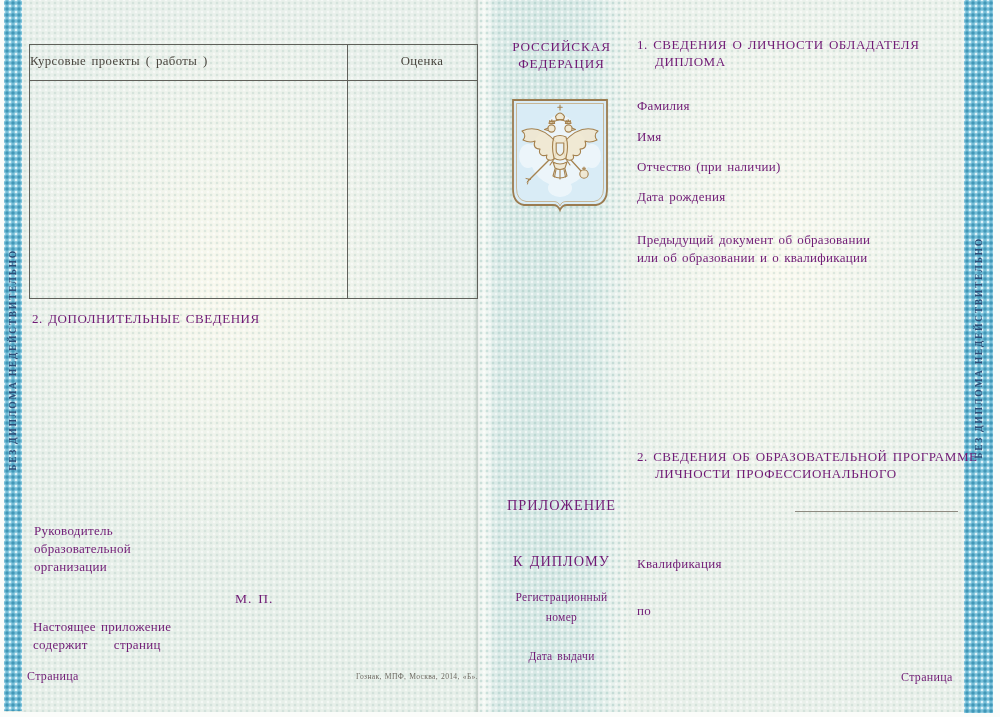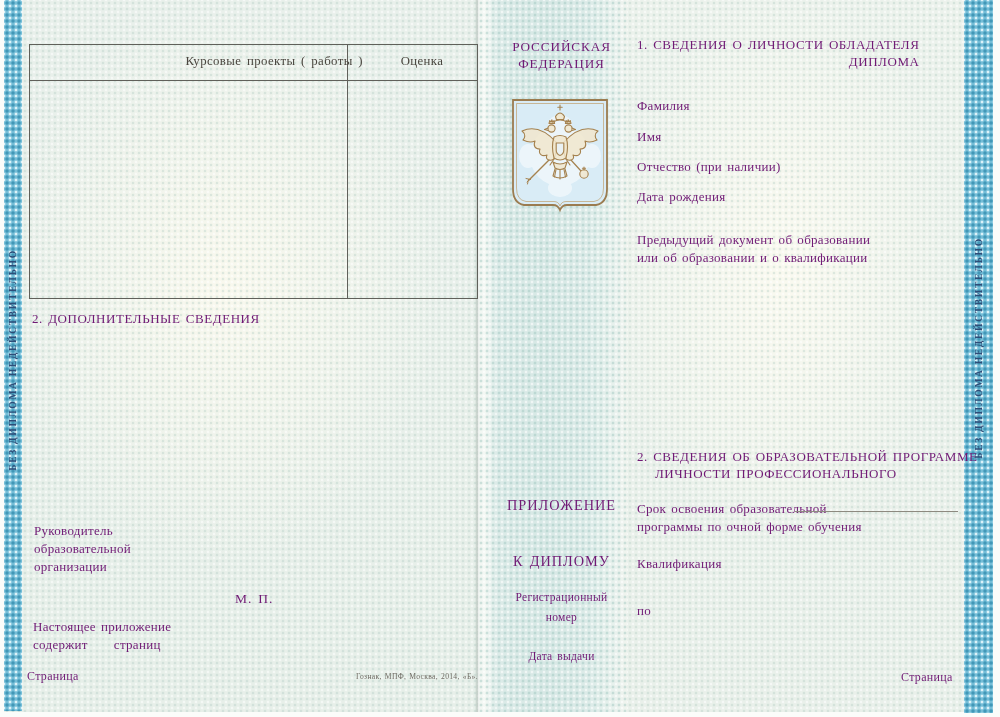--- a/index.html
+++ b/index.html
@@ -71,21 +71,21 @@
   .lh16 div{line-height:16.5px;}
   .lh17 div{line-height:17.5px;}
   .lh18 div{line-height:18px;}
   
   .cw-table{
     position:absolute;left:29px;top:44px;width:447px;height:253px;
     border:1px solid #60605a;
   }
   .cw-vline{position:absolute;left:317px;top:0;width:1px;height:100%;background:#60605a;}
   .cw-hline{position:absolute;left:0;top:35px;width:100%;height:1px;background:#60605a;}
-  .cw-th1{position:absolute;left:16px;top:9px;width:317px;text-align:right;font-size:12.8px;letter-spacing:.4px;word-spacing:2px;}
+  .cw-th1{position:absolute;left:0;top:9px;width:317px;text-align:left;font-size:12.8px;letter-spacing:.4px;word-spacing:2px;}
   .cw-th2{position:absolute;left:317px;top:9px;width:150px;text-align:center;font-size:12.8px;letter-spacing:.4px;}
   
   .spine-block{position:absolute;left:480px;width:163px;text-align:center;}
   .country{top:38px;font-size:13.2px;letter-spacing:.9px;}
   .country div{line-height:17px;}
   .apdx-title{top:460px;font-size:14.3px;letter-spacing:1px;}
   .apdx-title div{line-height:19.5px;margin-top:36px;}
   .regnum{top:587px;font-size:11.5px;letter-spacing:.3px;}
   .regnum div{line-height:20px;}
   .issue-date{top:650px;font-size:11.5px;letter-spacing:.3px;}
@@ -181,43 +181,39 @@
     <div>К ДИПЛОМУ</div>
   </div>
 
   <div class="t spine-block regnum">
     <div>Регистрационный</div>
     <div>номер</div>
   </div>
 
   <div class="t spine-block issue-date">Дата выдачи</div>
 
-  <div class="t h lh16" style="left:637px;top:37px;text-align:right;">
+  <div class="t h lh16" style="left:637px;top:37px;">
     <div>1. СВЕДЕНИЯ О ЛИЧНОСТИ ОБЛАДАТЕЛЯ</div>
     <div class="indent">ДИПЛОМА</div>
   </div>
 
   <div class="t" style="left:637px;top:98px;">Фамилия</div>
   <div class="t" style="left:637px;top:129px;">Имя</div>
   <div class="t" style="left:637px;top:159px;">Отчество (при наличии)</div>
   <div class="t" style="left:637px;top:189px;">Дата рождения</div>
 
   <div class="t lh17" style="left:637px;top:219px;margin-top:12px;">
     <div>Предыдущий документ об образовании</div>
     <div>или об образовании и о квалификации</div>
   </div>
 
   <div class="t h lh16" style="left:637px;top:449px;">
     <div>2. СВЕДЕНИЯ ОБ ОБРАЗОВАТЕЛЬНОЙ ПРОГРАММЕ</div>
     <div class="indent">ЛИЧНОСТИ ПРОФЕССИОНАЛЬНОГО</div>
   </div>
 
-  <div class="t lh17" style="left:637px;top:500px;">
-    <div>Срок освоения образовательной</div>
-    <div>программы по очной форме обучения</div>
-  </div>
   <div class="rule" style="left:795px;top:511px;width:163px;"></div>
 
   <div class="t" style="left:637px;top:556px;">Квалификация</div>
   <div class="t" style="left:637px;top:603px;">по</div>
   <div class="t" style="left:901px;top:670px;font-size:12px;">Страница</div>
 
 </div>
 
 </body></html>

